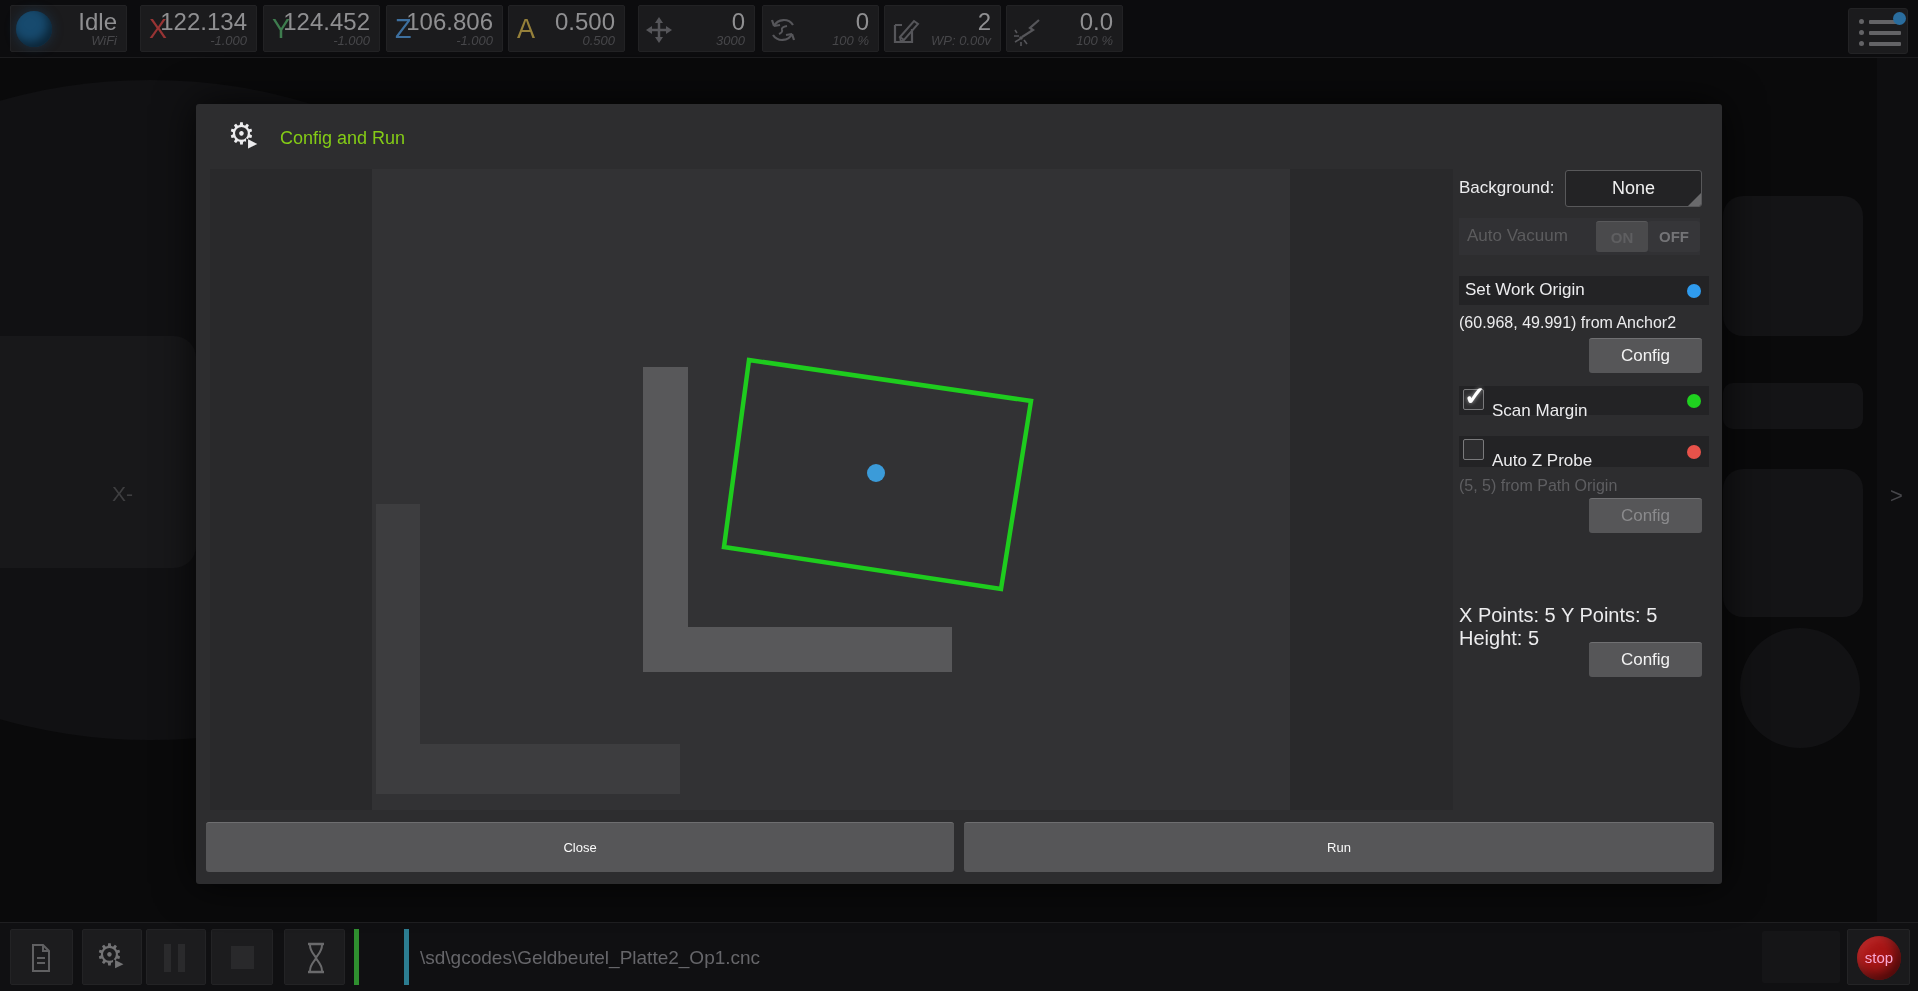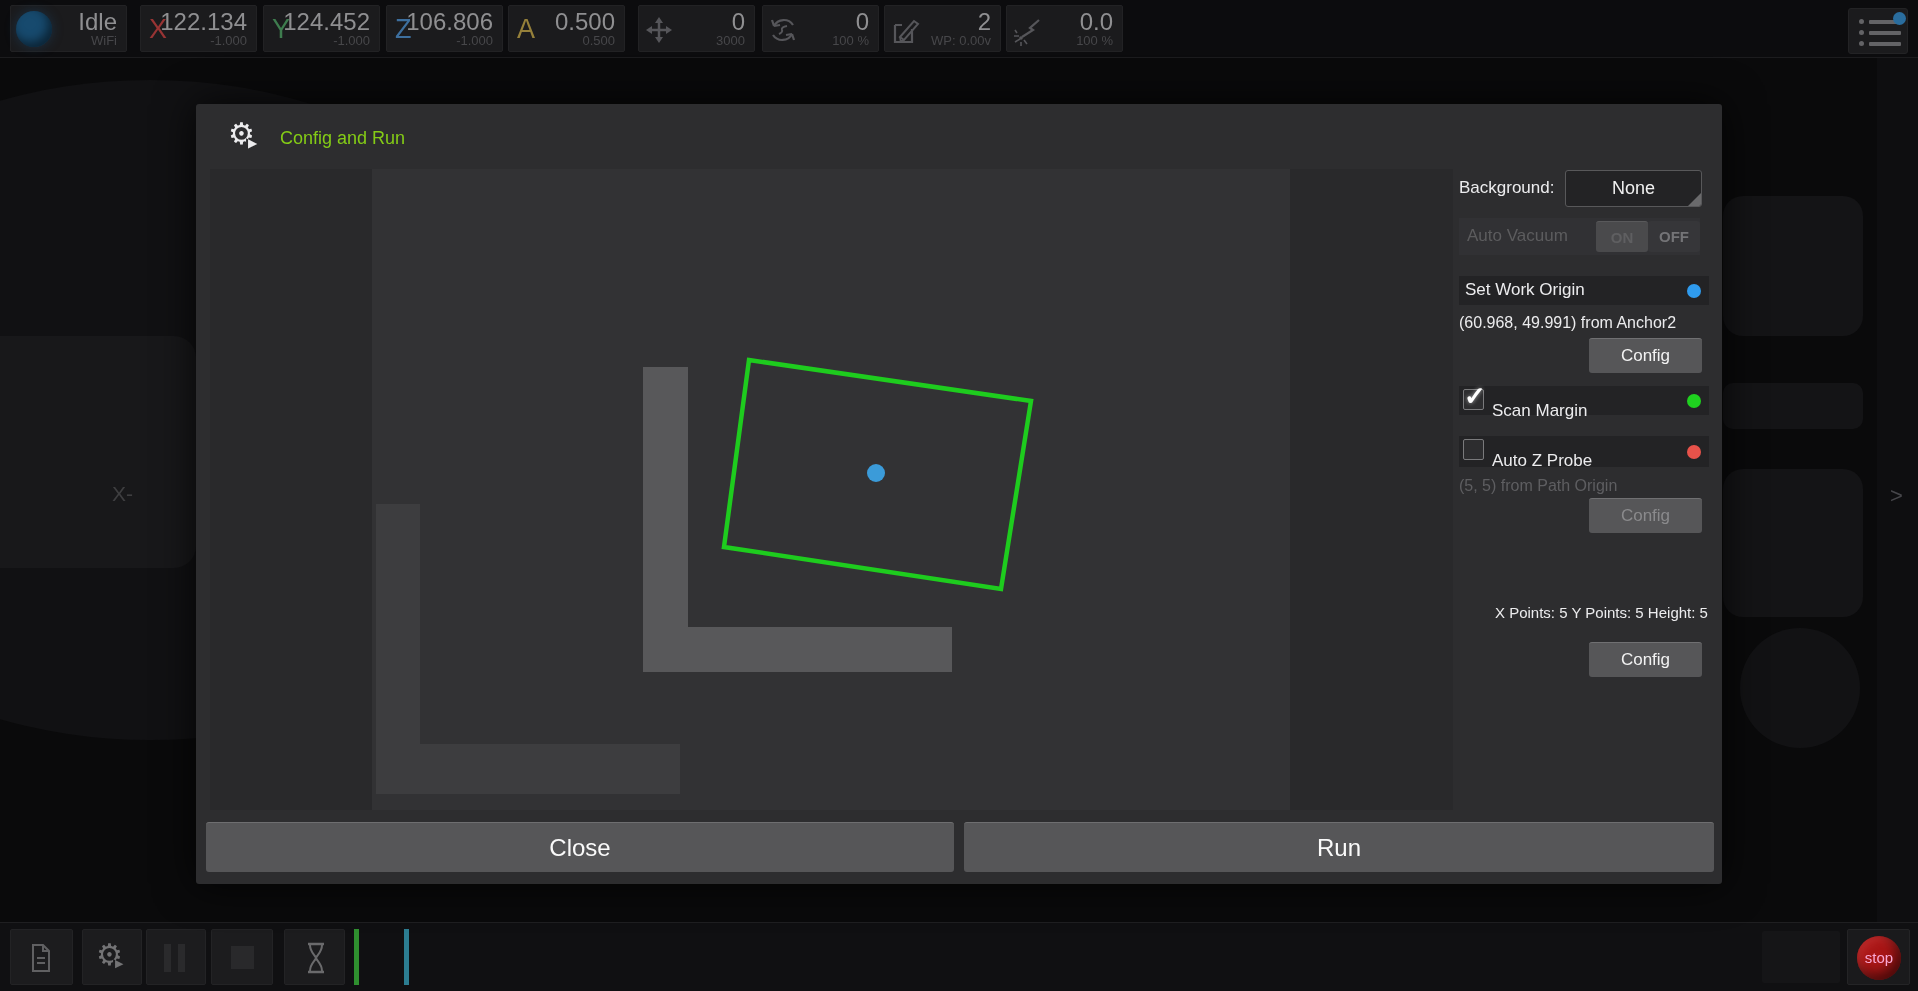--- a/index.html
+++ b/index.html
@@ -5,21 +5,21 @@
   * { margin:0; padding:0; box-sizing:border-box; }
   html,body { width:1918px; height:991px; background:#0a0a0b; overflow:hidden;
               font-family:"Liberation Sans", sans-serif; position:relative; }
 
   
   .top-bar { position:absolute; left:0; top:0; width:1918px; height:58px;
              background:#0c0c0e; border-bottom:1px solid #1c1c1e; z-index:40; }
   .cell { position:absolute; top:5px; height:47px; width:117px; background:#1b1b1d;
           border-radius:2px; border:1px solid #222224; }
   .cell-main { position:absolute; right:9px; top:2px; font-size:24px; color:#8f8f91; }
-  .cell-sub  { position:absolute; right:9px; bottom:3px; font-size:13px; color:#47474a; }
+  .cell-sub  { position:absolute; right:9px; bottom:3px; font-size:13px; color:#47474a;font-style:italic; }
   .axis-letter { position:absolute; left:8px; top:8px; font-size:27px; }
   .status-icon { position:absolute; left:5px; top:5px; width:36px; height:36px; border-radius:50%;
                  box-shadow:0 0 12px rgba(30,90,140,.35), inset -4px -5px 10px rgba(0,0,0,.5); }
   .gauge-icon { position:absolute; left:5px; top:9px; }
   .menu-btn { position:absolute; left:1848px; top:8px; width:60px; height:46px;
               background:#1b1b1d; border-radius:3px; border:1px solid #232325; }
   .menu-rows { position:absolute; left:10px; top:10px; }
   .menu-row { display:flex; align-items:center; margin-bottom:6px; }
   .menu-row .dot { width:5px; height:5px; border-radius:50%; background:#636366; margin-right:5px; }
   .menu-row .bar { width:32px; height:4px; background:#636366; border-radius:1px; }
@@ -76,21 +76,21 @@
   .status-dot { position:absolute; right:8px; top:50%; margin-top:-7px; width:14px; height:14px; border-radius:50%; }
   .checkbox { position:absolute; left:4px; top:3px; width:21px; height:21px;
               border:1px solid #7a7a7c; background:#2d2d2f; border-radius:2px; }
   .checkbox .check { position:absolute; left:0px; top:-9px; font-size:26px; font-weight:bold; color:#ffffff;
                      text-shadow:0 0 4px rgba(255,255,255,.6); }
   .cfg-btn { position:absolute; left:1393px; width:113px; height:35px; background:#565658;
              border-radius:3px; border-top:1px solid #707072; color:#f2f2f2; font-size:17px;
              text-align:center; line-height:34px; }
   .cfg-btn.disabled { color:#8a8a8c; }
   .big-btn { position:absolute; top:718px; height:50px; background:#565658; border-radius:3px;
-             border-top:1px solid #6e6e70; color:#fafafa; font-size:24px; text-align:center; line-height:49px; }
+             border-top:1px solid #6e6e70; color:#fafafa; font-size:13px; text-align:center; line-height:49px; }
 
   
   .bottom-bar { position:absolute; left:0; top:922px; width:1918px; height:69px;
                 background:#101012; border-top:1px solid #1f1f21; z-index:40; }
   .bbtn { position:absolute; top:6px; height:56px; background:#1c1c1e; border-radius:2px;
           border:1px solid #232325; }
   .vbar { position:absolute; top:6px; width:5px; height:56px; }
   .file-path { position:absolute; left:420px; top:0; height:69px; line-height:69px;
                font-size:19px; color:#66666a; }
   .pause-bars { position:absolute; left:17px; top:14px; }
@@ -254,21 +254,21 @@
   </div>
 
   <div class="row-strip" style="left:1263px; top:332px; width:250px; height:31px;">
     <div class="checkbox"></div>
     <div class="row-label-cb">Auto Z Probe</div>
     <div class="status-dot" style="background-color: rgb(232, 82, 74);"></div>
   </div>
   <div class="p-label-dim" style="left:1263px; top:373px;">(5, 5) from Path Origin</div>
   <div class="cfg-btn disabled" style="top:394px;">Config</div>
 
-  <div class="p-label" style="left:1299px; top:500px; font-size:15px;">X Points: 5 Y Points: 5 Height: 5</div>
+  <div class="p-label" style="left:1263px; top:500px; font-size:20px;">X Points: 5 Y Points: 5 Height: 5</div>
   <div class="cfg-btn" style="top:538px;">Config</div>
 
   <div class="big-btn" style="left:10px; width:748px;">Close</div>
   <div class="big-btn" style="left:768px; width:750px;">Run</div>
 </div>
 
 <div class="bottom-bar">
 
   <div class="bbtn" style="left:10px; width:63px;">
     <svg width="34" height="34" viewBox="0 0 34 34" style="position:absolute;left:13px;top:11px;">
@@ -294,19 +294,20 @@
   <div class="bbtn" style="left:284px; width:61px;">
     <svg width="32" height="36" viewBox="0 0 32 36" style="position:absolute;left:15px;top:10px;">
       <path d="M8 4 H24 M8 32 H24" stroke="#6a6a6c" stroke-width="2.5"></path>
       <path d="M10 5 C10 12 15 15 16 18 C17 15 22 12 22 5" stroke="#6a6a6c" stroke-width="2" fill="none"></path>
       <path d="M10 31 C10 24 15 21 16 18 C17 21 22 24 22 31" stroke="#6a6a6c" stroke-width="2" fill="none"></path>
     </svg>
   </div>
 
   <div class="vbar" style="left: 354px; background-color: rgb(47, 143, 47);"></div>
   <div class="vbar" style="left: 404px; background-color: rgb(44, 125, 145);"></div>
+  <div class="file-path">\sd\gcodes\Geldbeutel_Platte2_Op1.cnc</div>
 
   <div class="dim-panel"></div>
 
   <div class="stop-btn">
     <div class="stop-circle" style="background-color: rgb(168, 22, 22);">stop</div>
   </div>
 </div>
 
 </body></html>

